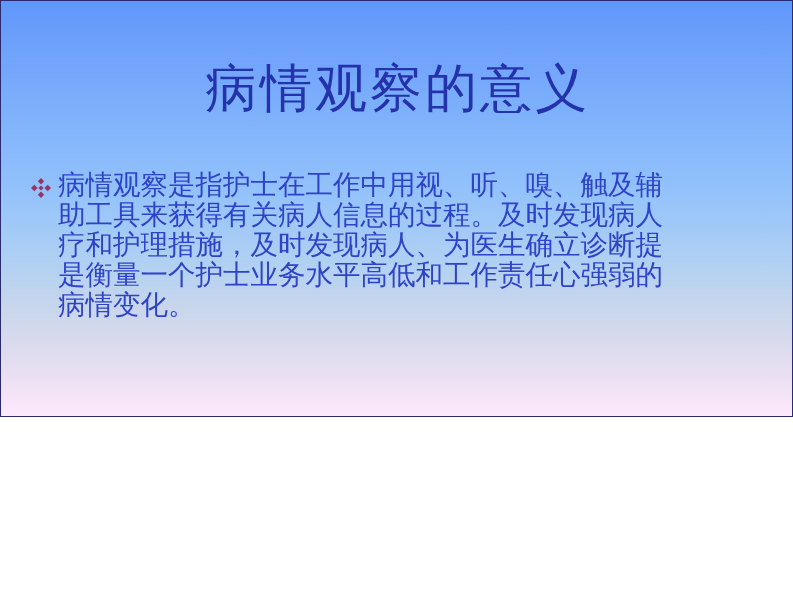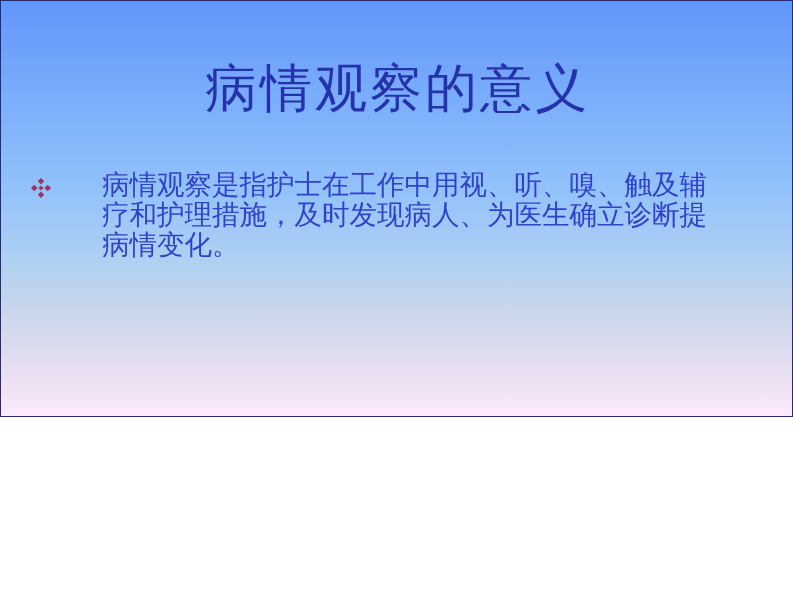--- a/index.html
+++ b/index.html
@@ -57,21 +57,20 @@
   .body-block {
     position: absolute;
     left: 30px;
     top: 168px;
     width: 740px;
   }
 
   .bullet-item {
     display: flex;
     align-items: flex-start;
-    gap: 44px;
   }
 
   .bullet-marker {
     flex: 0 0 auto;
     width: 27px;
     padding-top: 9px;
     line-height: 0;
     user-select: none;
   }
 
@@ -114,20 +113,22 @@
             <path d="M20 10 L16.7 13.2 L13.4 10 L16.7 6.8 Z"></path>
             <path d="M10 20 L6.8 16.7 L10 13.4 L13.2 16.7 Z"></path>
             <path d="M0 10 L3.3 6.8 L6.6 10 L3.3 13.2 Z"></path>
             <path d="M10 7.4 L12.6 10 L10 12.6 L7.4 10 Z"></path>
           </g>
         </svg>
       </span>
 
       <div class="bullet-text">
         <span class="ln">病情观察是指护士在工作中用视、听、嗅、触及辅</span>
+        <span class="ln">助工具来获得有关病人信息的过程。及时发现病人</span>
         <span class="ln">疗和护理措施，及时发现病人、为医生确立诊断提</span>
+        <span class="ln">是衡量一个护士业务水平高低和工作责任心强弱的</span>
         <span class="ln">病情变化。</span>
       </div>
 
     </div>
   </div>
 
 </div>
 
 </body></html>

